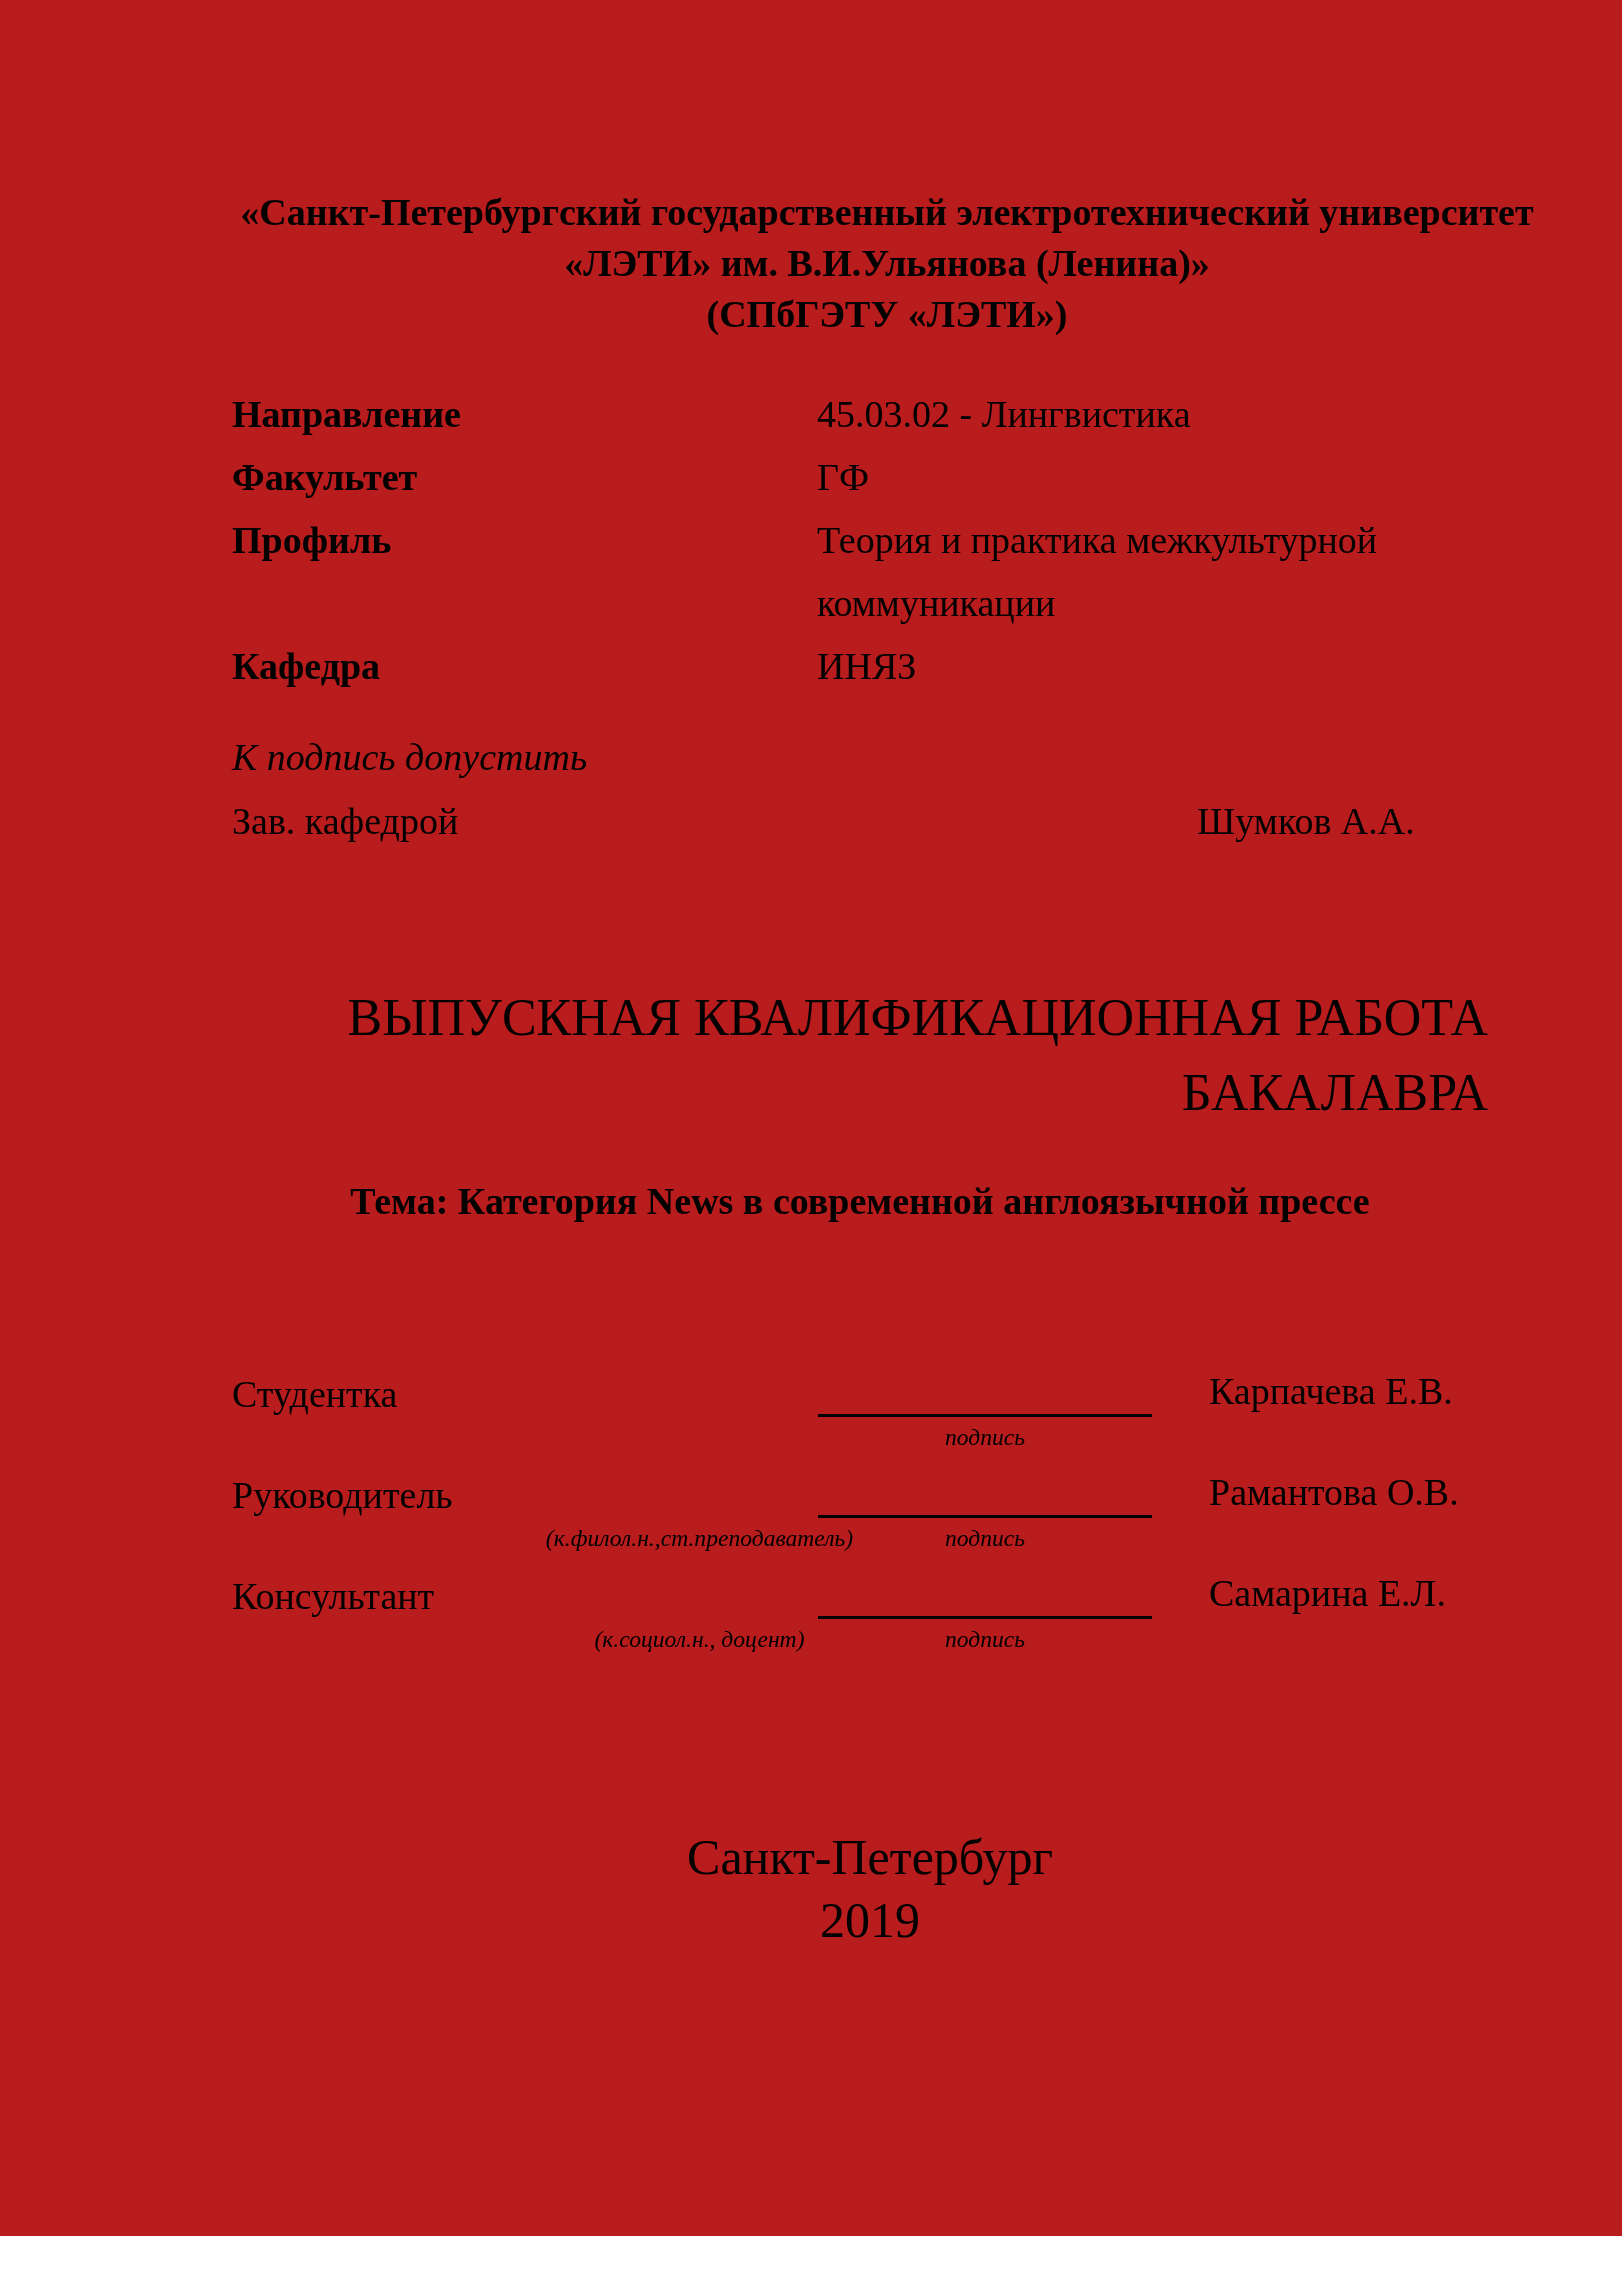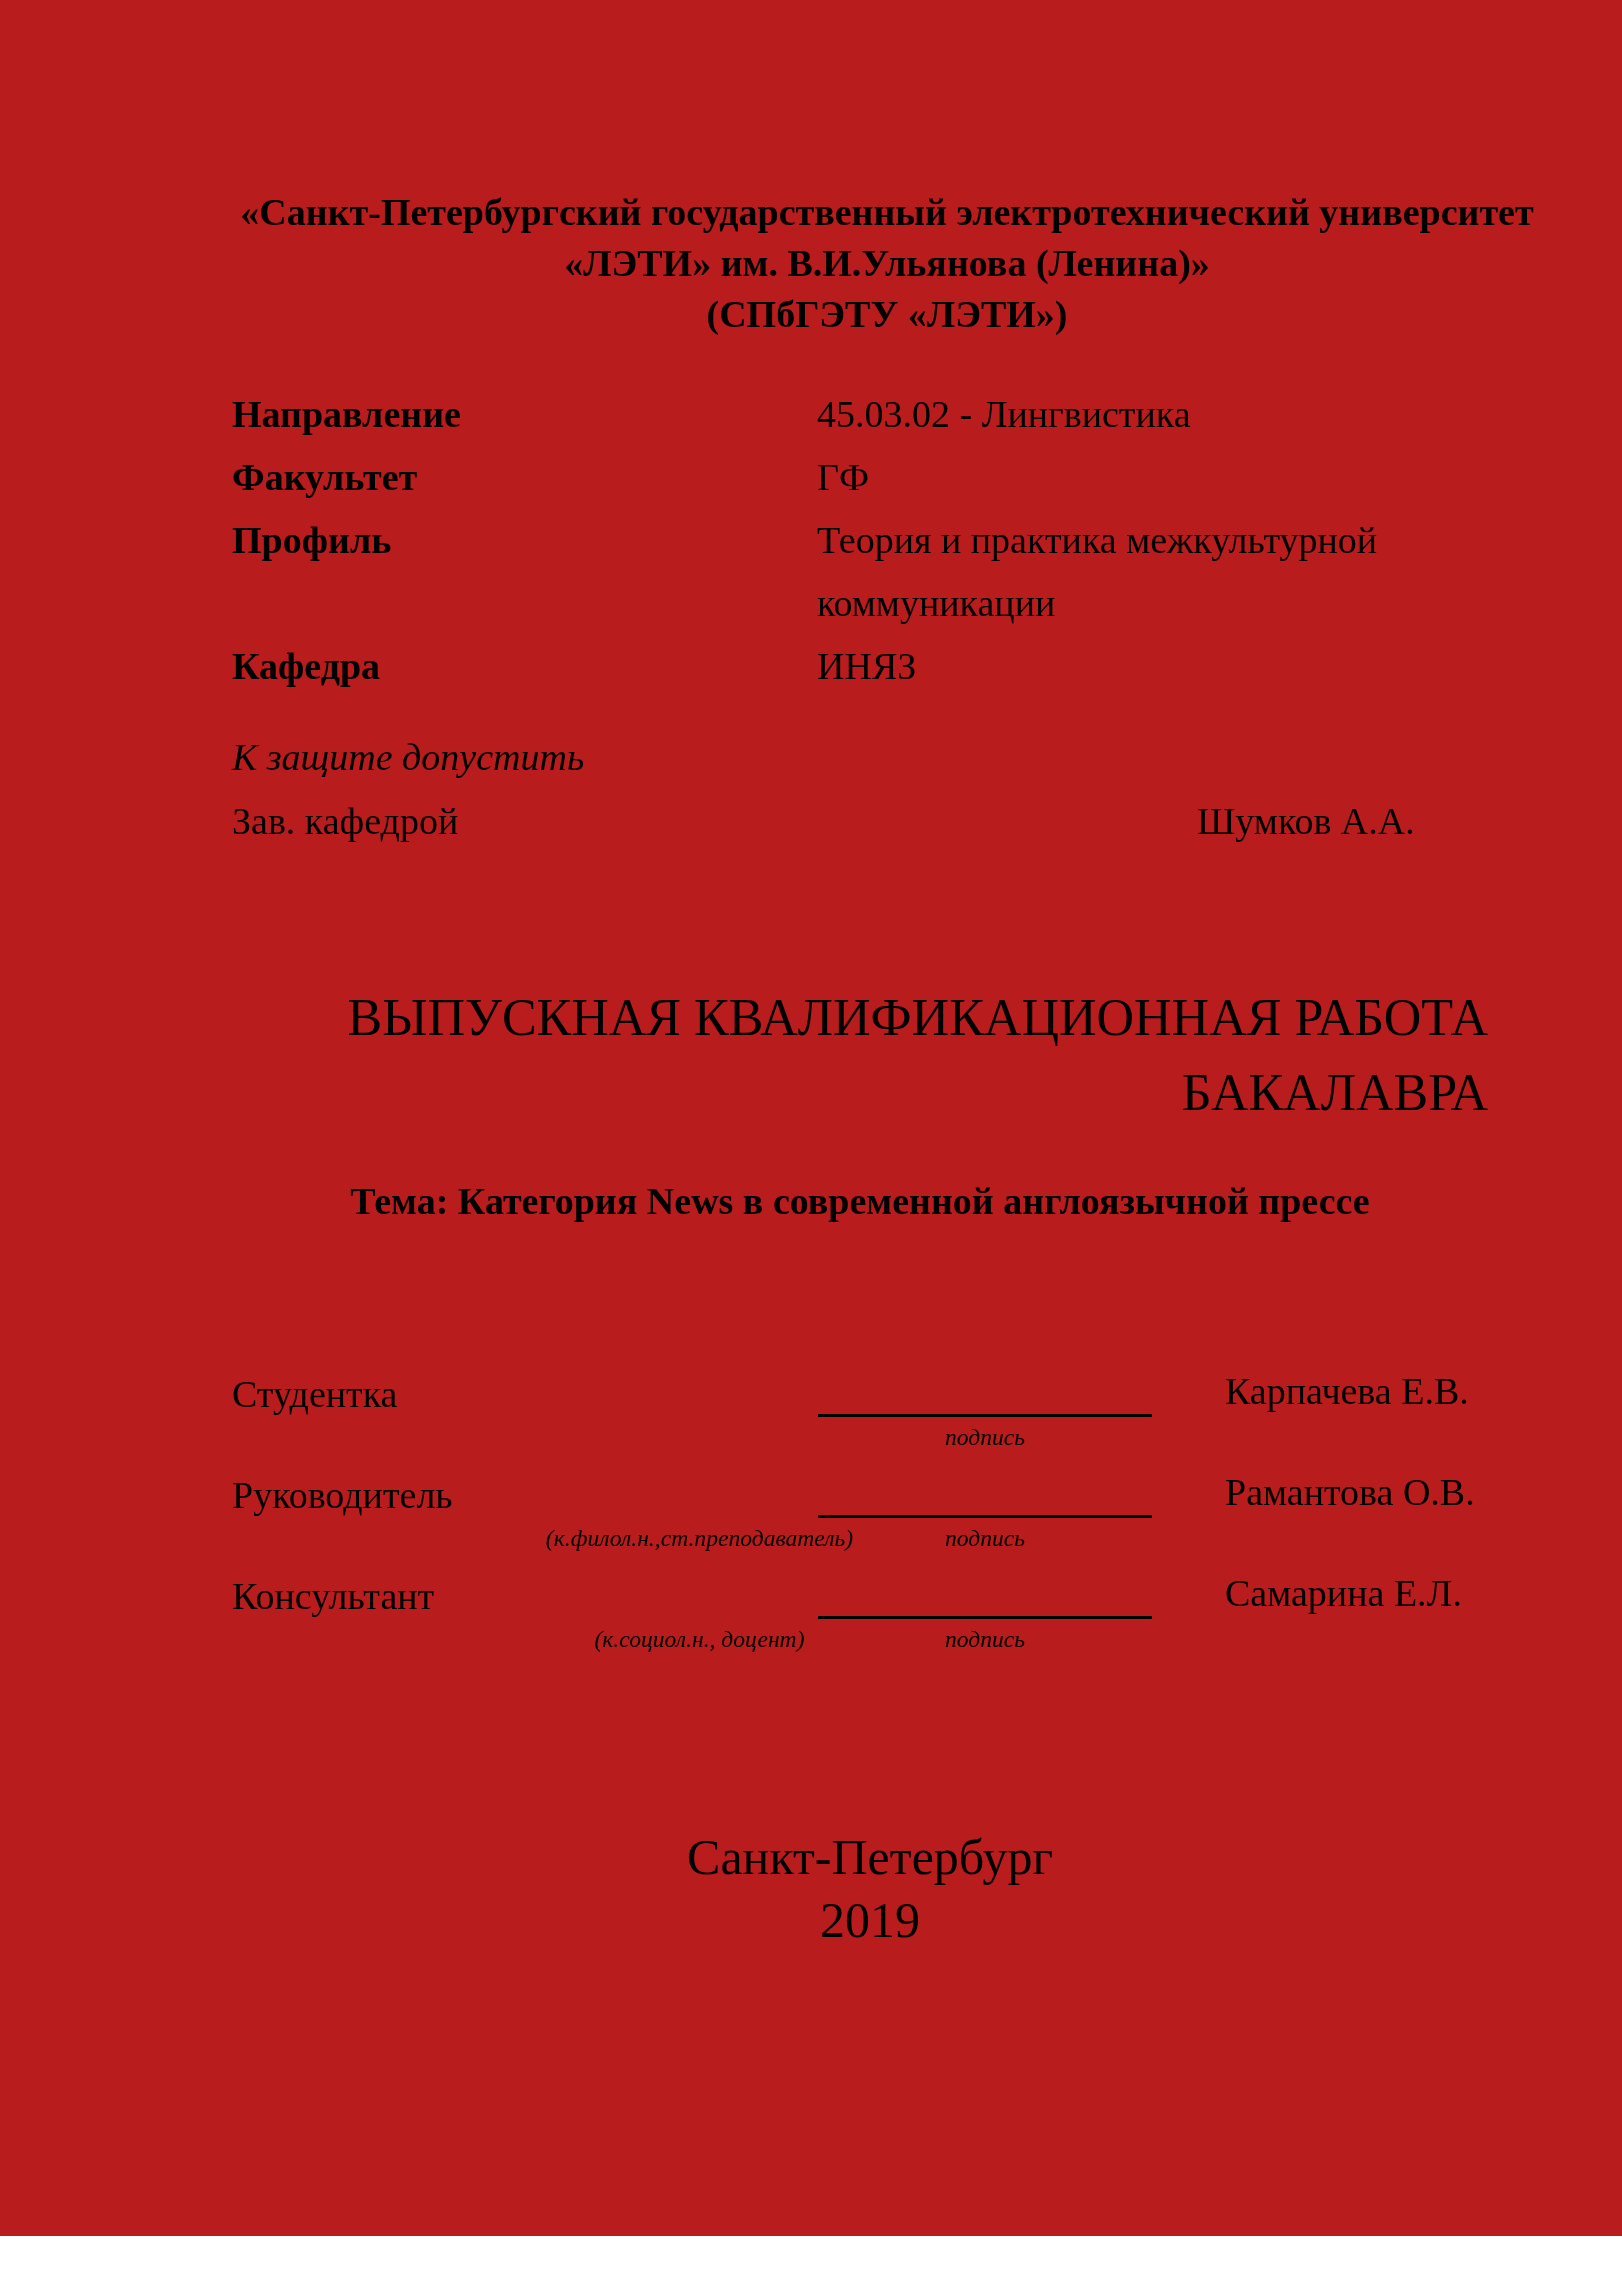--- a/index.html
+++ b/index.html
@@ -132,21 +132,20 @@
     text-align: center;
     font-size: 23.6px;
     font-style: italic;
   }
   .sig-name {
     position: absolute;
     left: 977px;
     top: 4.7px;
     line-height: 44px;
     white-space: nowrap;
-    margin-left: 16px;
   }
 
   
   .footer {
     position: absolute;
     top: 1826px;
     left: 232px;
     width: 1276px;
     text-align: center;
     font-size: 50px;
@@ -177,21 +176,21 @@
       <div class="field-label">Профиль</div>
       <div class="field-value">Теория и практика межкультурной коммуникации</div>
     </div>
     <div class="field-row">
       <div class="field-label">Кафедра</div>
       <div class="field-value">ИНЯЗ</div>
     </div>
   </div>
 
   <div class="admission">
-    <div class="admission-permit line">К защите допустить</div>
+    <div class="admission-permit line">К подпись допустить</div>
     <div class="admission-row">
       <span>Зав. кафедрой</span>
       <span class="admission-name">Шумков А.А.</span>
     </div>
   </div>
 
   <div class="main-title">
     <div class="line">ВЫПУСКНАЯ КВАЛИФИКАЦИОННАЯ РАБОТА</div>
     <div class="line">БАКАЛАВРА</div>
   </div>

